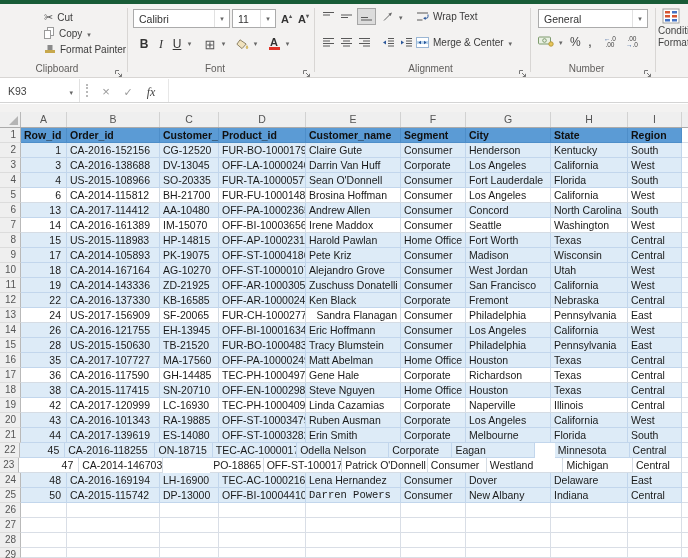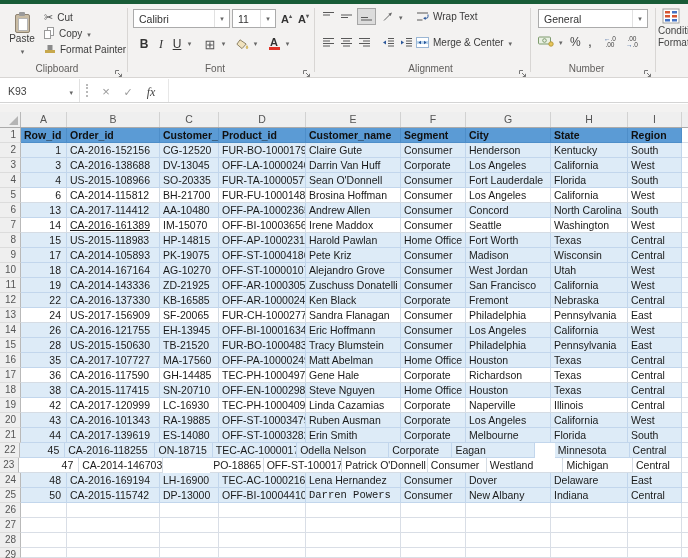--- a/index.html
+++ b/index.html
@@ -99,29 +99,20 @@
   .sel{background:#DCDCDC;outline:1px solid #A6A6A6;}
 </style>
 </head>
 <body>
 
 <div id="app">
   <div id="title-strip"></div>
 
   <div id="ribbon">
 
-    <div class="paste-btn">
-      <span class="clip-ic">
-          <span class="board"></span>
-          <span class="clip"></span>
-          <span class="page"></span>
-        </span>
-      <span>Paste</span>
-      <span class="arr"></span>
-    </div>
     <div class="rbtn" style="left:44px;top:7px;">
       <span class="ic-cut"></span>
       <span>Cut</span>
     </div>
     <div class="rbtn" style="left:44px;top:23px;">
       <span class="copy-ic">
           <i class="b"></i>
           <i class="f"></i>
         </span>
       <span>Copy</span>
@@ -468,21 +459,21 @@
         <div class="cell br" style="width: 95px;">Andrew Allen</div>
         <div class="cell br" style="width: 65px;">Consumer</div>
         <div class="cell br" style="width: 85px;">Concord</div>
         <div class="cell br" style="width: 77px;">North Carolina</div>
         <div class="cell br" style="width: 54px;">South</div>
         <div class="cell outside"></div>
       </div>
       <div class="grid-row">
         <div class="rowhdr">7</div>
         <div class="cell num wr" style="width: 46px;">14</div>
-        <div class="cell wr" style="width: 93px; text-decoration: underline;">CA-2016-161389</div>
+        <div class="cell wr" style="width: 93px;">CA-2016-161389</div>
         <div class="cell wr" style="width: 59px;">IM-15070</div>
         <div class="cell wr" style="width: 87px;">OFF-BI-10003656</div>
         <div class="cell wr" style="width: 95px;">Irene Maddox</div>
         <div class="cell wr" style="width: 65px;">Consumer</div>
         <div class="cell wr" style="width: 85px;">Seattle</div>
         <div class="cell wr" style="width: 77px;">Washington</div>
         <div class="cell wr" style="width: 54px;">West</div>
         <div class="cell outside"></div>
       </div>
       <div class="grid-row">
@@ -549,21 +540,21 @@
         <div class="cell br" style="width: 77px;">Nebraska</div>
         <div class="cell br" style="width: 54px;">Central</div>
         <div class="cell outside"></div>
       </div>
       <div class="grid-row">
         <div class="rowhdr">13</div>
         <div class="cell num wr" style="width: 46px;">24</div>
         <div class="cell wr" style="width: 93px;">US-2017-156909</div>
         <div class="cell wr" style="width: 59px;">SF-20065</div>
         <div class="cell wr" style="width: 87px;">FUR-CH-10002774</div>
-        <div class="cell wr" style="width: 95px;">Sandra Flanagan</div>
+        <div class="cell wr" style="width: 95px; text-align: right;">Sandra Flanagan</div>
         <div class="cell wr" style="width: 65px;">Consumer</div>
         <div class="cell wr" style="width: 85px;">Philadelphia</div>
         <div class="cell wr" style="width: 77px;">Pennsylvania</div>
         <div class="cell wr" style="width: 54px;">East</div>
         <div class="cell outside"></div>
       </div>
       <div class="grid-row">
         <div class="rowhdr">14</div>
         <div class="cell num br" style="width: 46px;">26</div>
         <div class="cell br" style="width: 93px;">CA-2016-121755</div>

